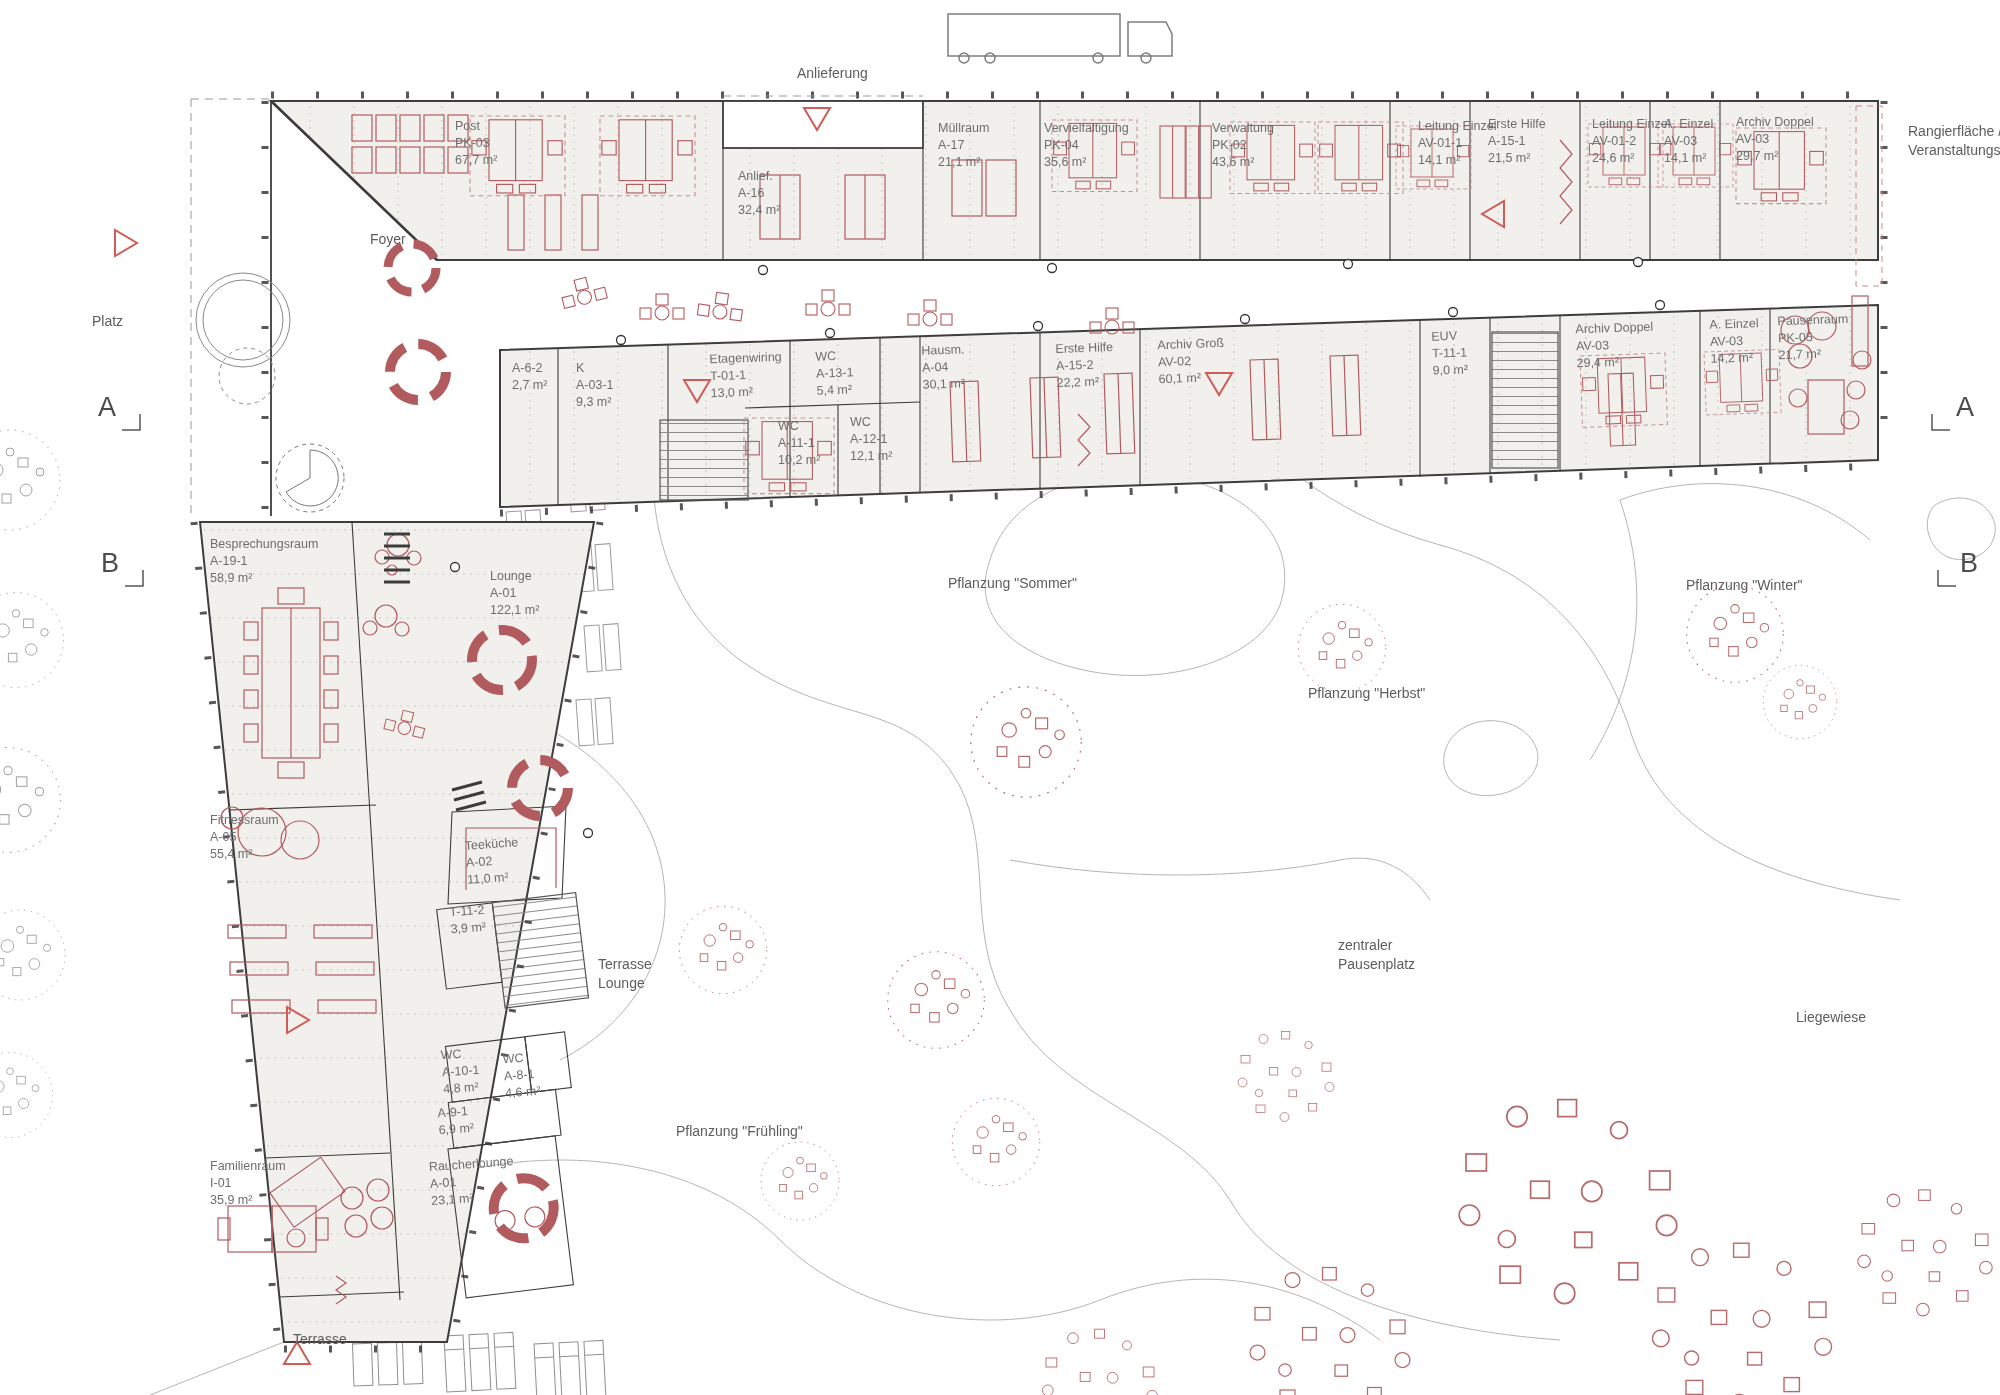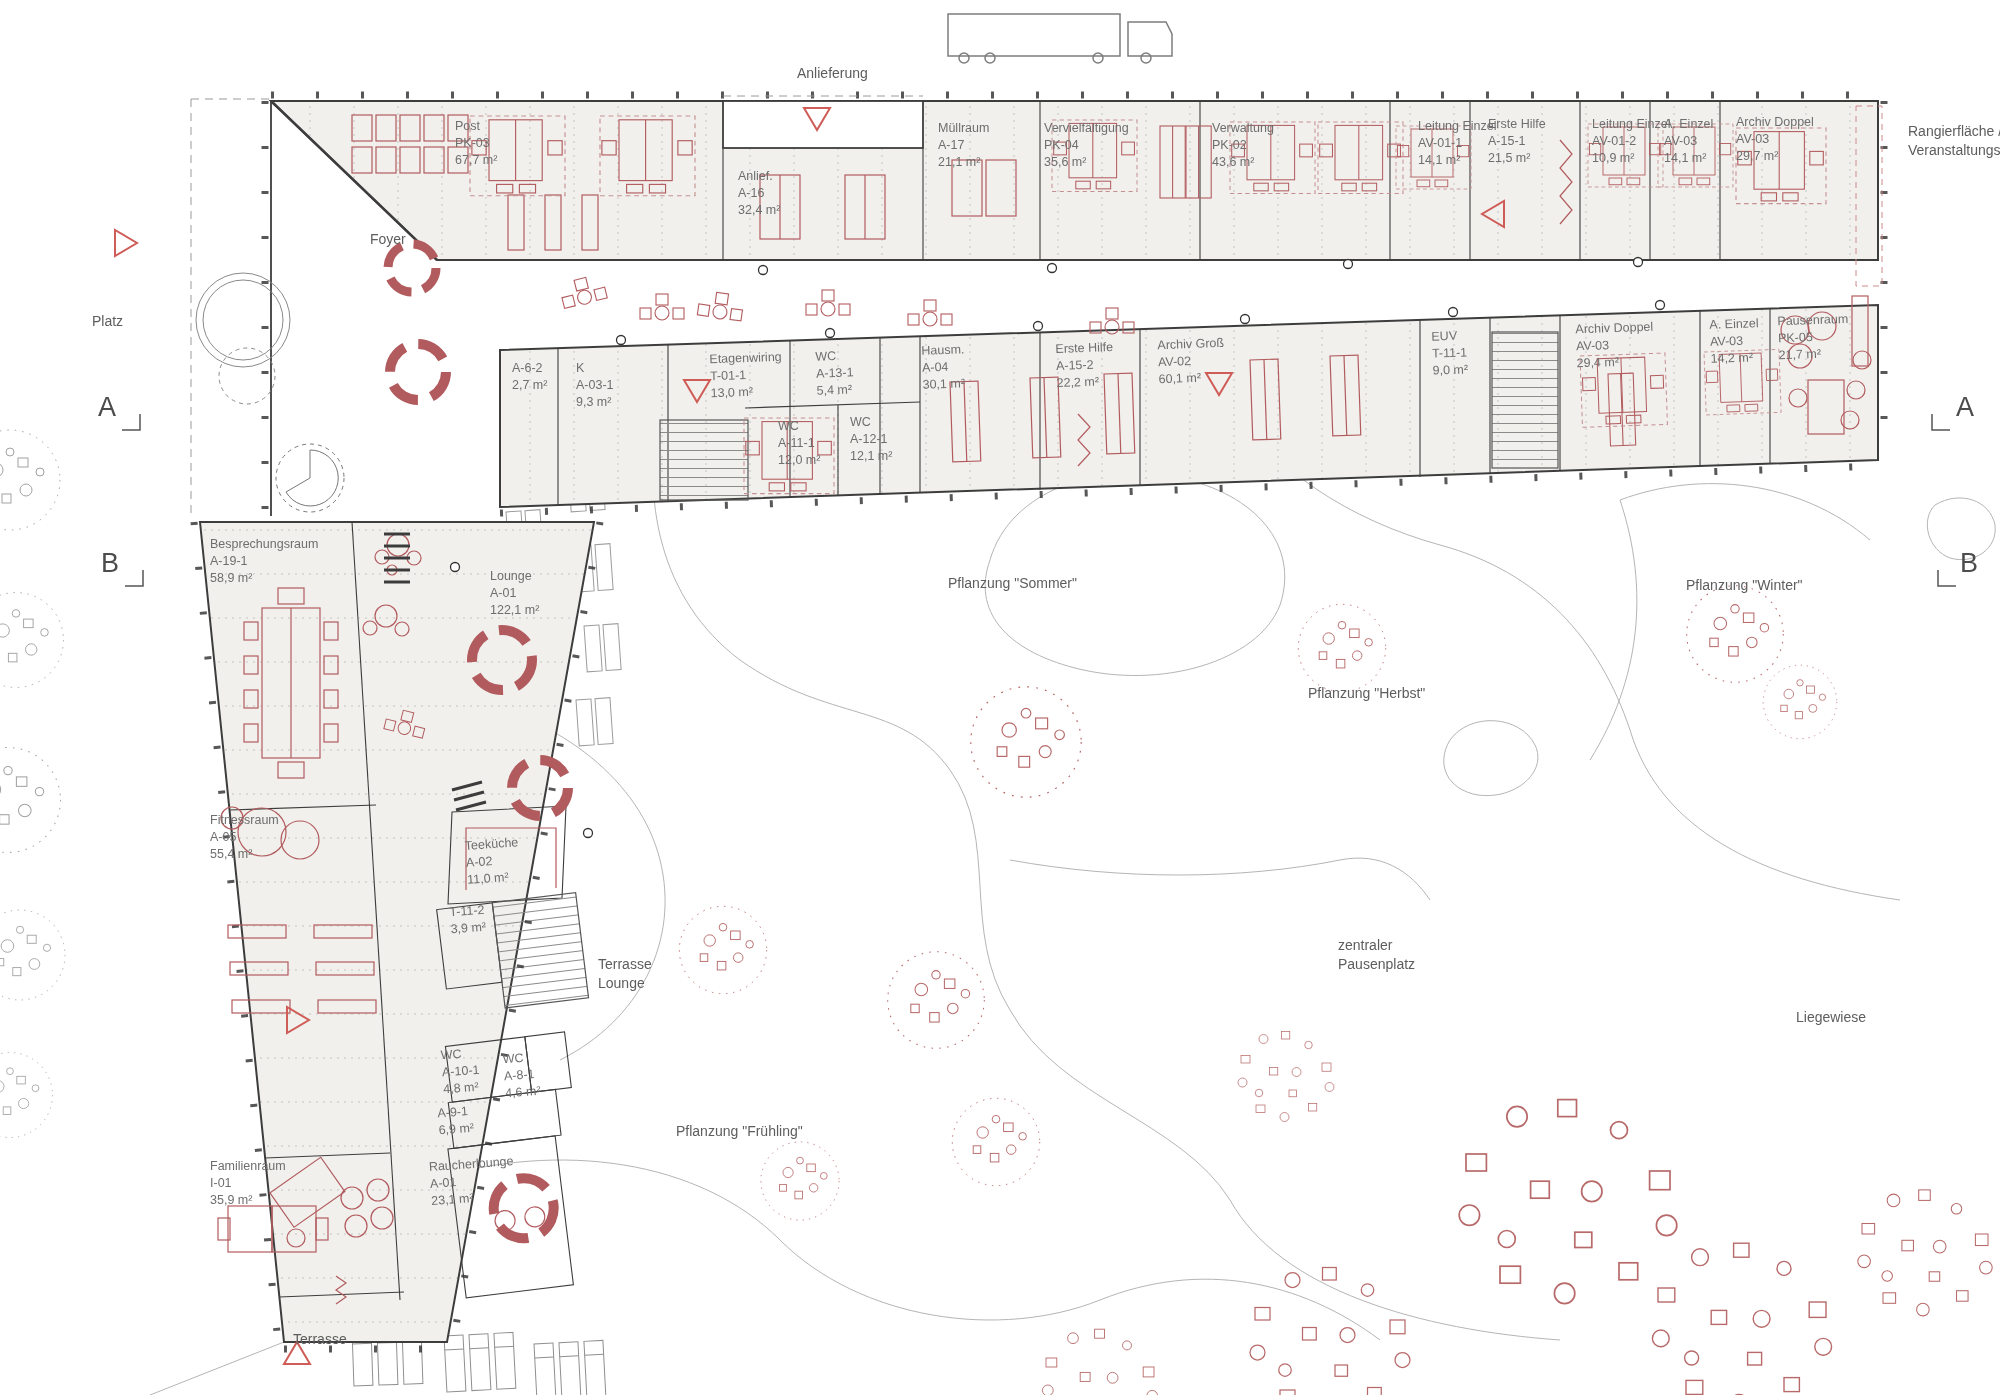--- a/index.html
+++ b/index.html
@@ -468,21 +468,21 @@
   <span>14,1 m²</span>
 </div>
 <div class="rl" style="left:1488px;top:116px">
   <span>Erste Hilfe</span>
   <span>A-15-1</span>
   <span>21,5 m²</span>
 </div>
 <div class="rl" style="left:1592px;top:116px">
   <span>Leitung Einzel</span>
   <span>AV-01-2</span>
-  <span>10,9 m²</span>
+  <span>24,6 m²</span>
 </div>
 <div class="rl" style="left:1664px;top:116px">
   <span>A. Einzel</span>
   <span>AV-03</span>
   <span>14,1 m²</span>
 </div>
 <div class="rl" style="left:1736px;top:114px">
   <span>Archiv Doppel</span>
   <span>AV-03</span>
   <span>29,7 m²</span>
@@ -508,21 +508,21 @@
   <span>5,4 m²</span>
 </div>
 <div class="rl r2" style="left:922px;top:342px">
   <span>Hausm.</span>
   <span>A-04</span>
   <span>30,1 m²</span>
 </div>
 <div class="rl" style="left:778px;top:418px">
   <span>WC</span>
   <span>A-11-1</span>
-  <span>12,0 m²</span>
+  <span>10,2 m²</span>
 </div>
 <div class="rl" style="left:850px;top:414px">
   <span>WC</span>
   <span>A-12-1</span>
   <span>12,1 m²</span>
 </div>
 <div class="rl r2" style="left:1056px;top:340px">
   <span>Erste Hilfe</span>
   <span>A-15-2</span>
   <span>22,2 m²</span>

